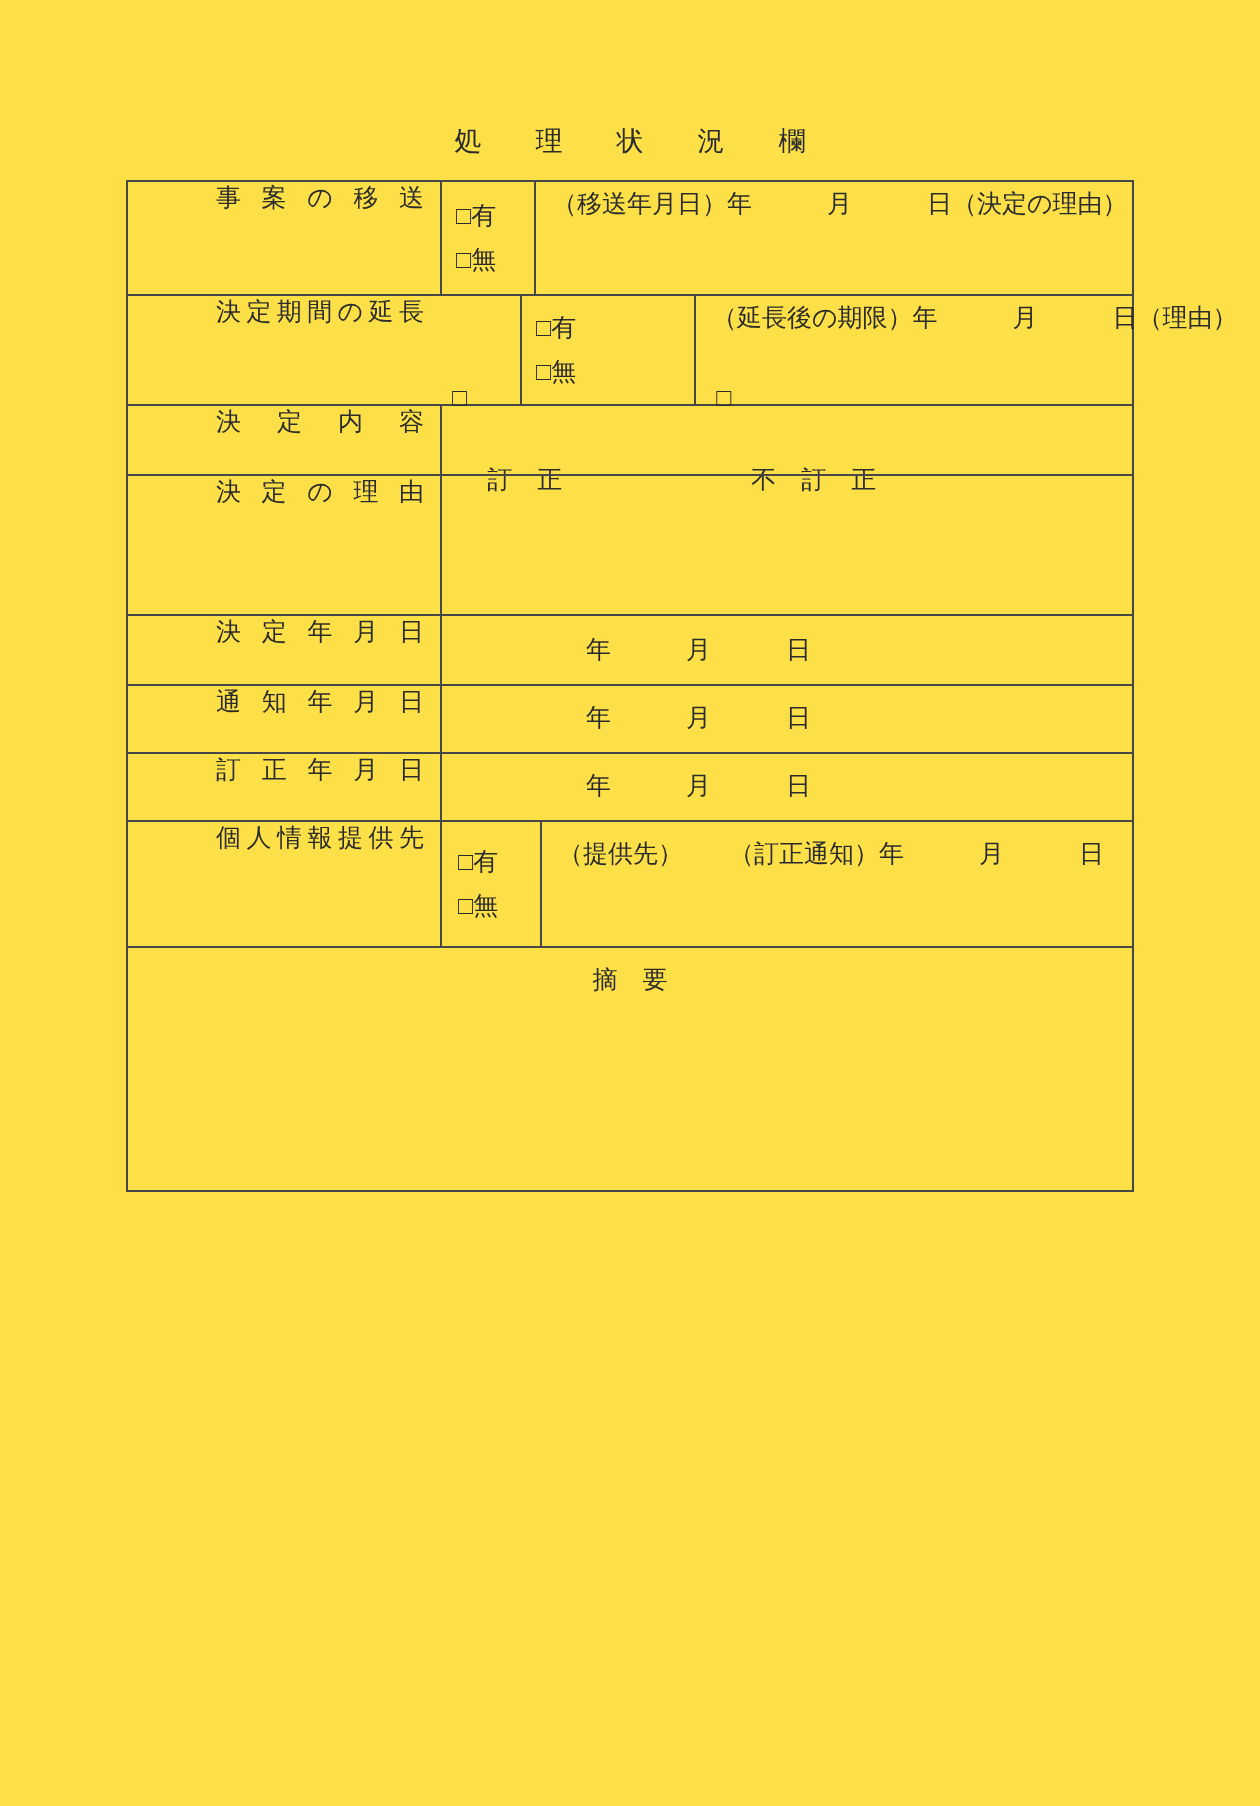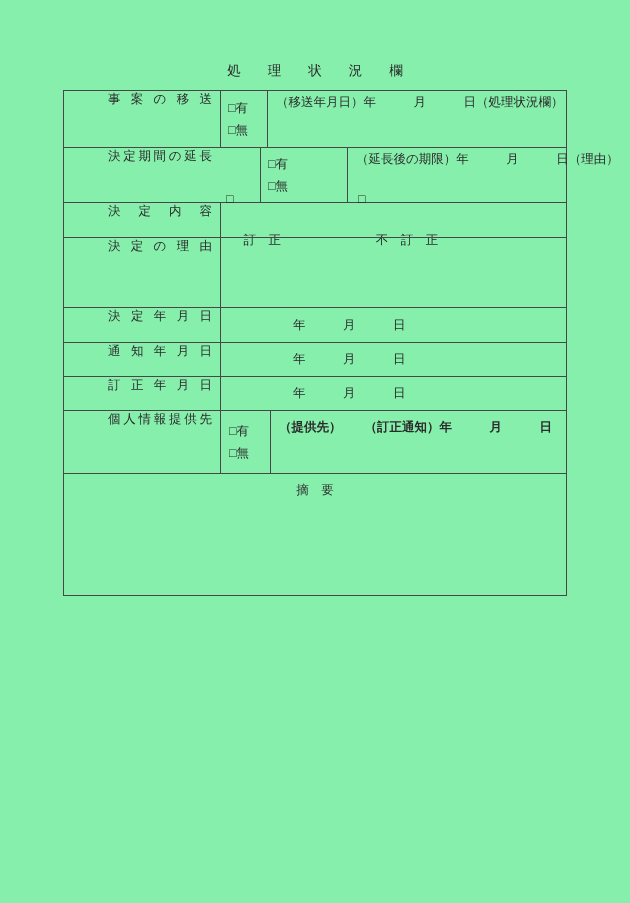--- a/index.html
+++ b/index.html
@@ -1,20 +1,20 @@
 <!DOCTYPE html>
 <html><head>
 <meta charset="utf-8">
 <style>
   * { margin:0; padding:0; box-sizing:border-box; }
   html,body { background:#e8e8e8; }
   .page {
     position:relative;
     width:630px; height:903px;
-    background:#86efac;
+    background:#fde047;
     color:#2b2b2b;
     font-family:"Liberation Serif","DejaVu Serif",serif;
     font-size:12.5px;
     overflow:hidden;
   }
   .doc-title {
     position:absolute; top:62px; left:63px; width:504px;
     text-align:center;
     font-size:13.5px;
     letter-spacing:27px;
@@ -62,21 +62,21 @@
   .cb-line { white-space:nowrap; }
   .content-cell {
     flex:1;
     border-left:1px solid #474747;
     display:flex; flex-direction:row; justify-content:center;
     padding:0 6px 0 8px;
     line-height:22px;
   }
   .content-line { white-space:nowrap; }
   .split { display:flex; justify-content:space-between; }
-  .r8 .content-cell { justify-content:space-between; padding:5px 14px 0 8px;font-weight:bold; }
+  .r8 .content-cell { justify-content:space-between; padding:5px 14px 0 8px; }
   .opts-cell {
     flex:1;
     border-left:1px solid #474747;
     display:flex; align-items:center;
     gap:77px;
     padding-left:5px;
     white-space:nowrap;
   }
   .opt { display:inline-flex; }
   .opt-label { margin-left:10px;margin-top:40px; }
@@ -105,21 +105,21 @@
       </div>
       <div class="cb-cell">
         <div class="cb-line"><span>□</span><span>有</span></div>
         <div class="cb-line"><span>□</span><span>無</span></div>
       </div>
       <div class="content-cell">
         <div class="content-line split">
           <span>（移送年月日）</span>
           <span>年　　　月　　　日</span>
         </div>
-        <div class="content-line">（処理状況欄）</div>
+        <div class="content-line">（決定の理由）</div>
       </div>
     </div>
 
     <div class="row r2">
       <div class="label-cell">
         <div class="jlabel">決定期間の延長</div>
       </div>
       <div class="cb-cell">
         <div class="cb-line"><span>□</span><span>有</span></div>
         <div class="cb-line"><span>□</span><span>無</span></div>

